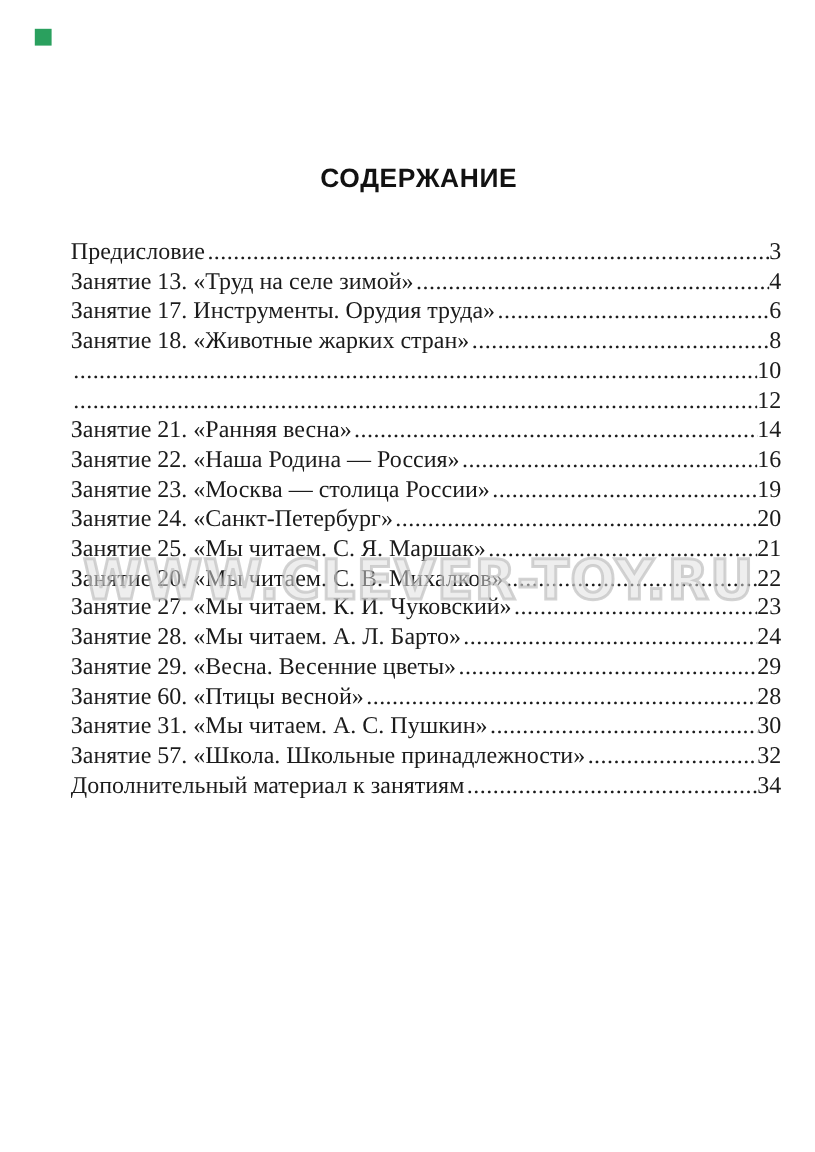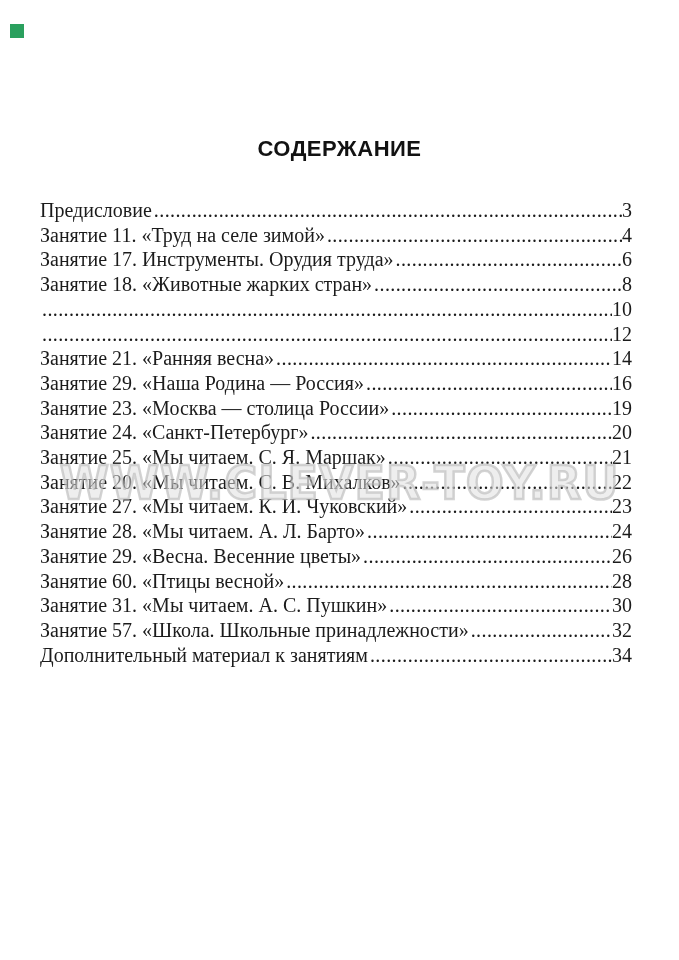--- a/index.html
+++ b/index.html
@@ -11,20 +11,21 @@
     height: 960px;
     background: #ffffff;
     position: relative;
     overflow: hidden;
     font-family: "Liberation Serif", serif;
   }
   .page {
     position: absolute;
     inset: 0;
     background: #ffffff;
+    margin-left: 19px;
   }
   .corner-marker {
     position: absolute;
     left: 10px;
     top: 24px;
     width: 14px;
     height: 14px;
   }
   .doc-title {
     position: absolute;
@@ -94,21 +95,21 @@
 
   <h1 class="doc-title">СОДЕРЖАНИЕ</h1>
 
   <div class="toc">
       <div class="toc-row">
         <span class="toc-label">Предисловие</span>
         <span class="dot-leader">................................................................................................................................................................</span>
         <span class="toc-page">3</span>
       </div>
       <div class="toc-row">
-        <span class="toc-label">Занятие 11. «Труд на селе зимой»</span>
+        <span class="toc-label">Занятие 13. «Труд на селе зимой»</span>
         <span class="dot-leader">................................................................................................................................................................</span>
         <span class="toc-page">4</span>
       </div>
       <div class="toc-row">
         <span class="toc-label">Занятие 17. Инструменты. Орудия труда»</span>
         <span class="dot-leader">................................................................................................................................................................</span>
         <span class="toc-page">6</span>
       </div>
       <div class="toc-row">
         <span class="toc-label">Занятие 18. «Животные жарких стран»</span>
@@ -122,21 +123,21 @@
       <div class="toc-row">
         <span class="dot-leader">................................................................................................................................................................</span>
         <span class="toc-page">12</span>
       </div>
       <div class="toc-row">
         <span class="toc-label">Занятие 21. «Ранняя весна»</span>
         <span class="dot-leader">................................................................................................................................................................</span>
         <span class="toc-page">14</span>
       </div>
       <div class="toc-row">
-        <span class="toc-label">Занятие 29. «Наша Родина — Россия»</span>
+        <span class="toc-label">Занятие 22. «Наша Родина — Россия»</span>
         <span class="dot-leader">................................................................................................................................................................</span>
         <span class="toc-page">16</span>
       </div>
       <div class="toc-row">
         <span class="toc-label">Занятие 23. «Москва — столица России»</span>
         <span class="dot-leader">................................................................................................................................................................</span>
         <span class="toc-page">19</span>
       </div>
       <div class="toc-row">
         <span class="toc-label">Занятие 24. «Санкт-Петербург»</span>
@@ -159,21 +160,21 @@
         <span class="toc-page">23</span>
       </div>
       <div class="toc-row">
         <span class="toc-label">Занятие 28. «Мы читаем. А. Л. Барто»</span>
         <span class="dot-leader">................................................................................................................................................................</span>
         <span class="toc-page">24</span>
       </div>
       <div class="toc-row">
         <span class="toc-label">Занятие 29. «Весна. Весенние цветы»</span>
         <span class="dot-leader">................................................................................................................................................................</span>
-        <span class="toc-page">26</span>
+        <span class="toc-page">29</span>
       </div>
       <div class="toc-row">
         <span class="toc-label">Занятие 60. «Птицы весной»</span>
         <span class="dot-leader">................................................................................................................................................................</span>
         <span class="toc-page">28</span>
       </div>
       <div class="toc-row">
         <span class="toc-label">Занятие 31. «Мы читаем. А. С. Пушкин»</span>
         <span class="dot-leader">................................................................................................................................................................</span>
         <span class="toc-page">30</span>

